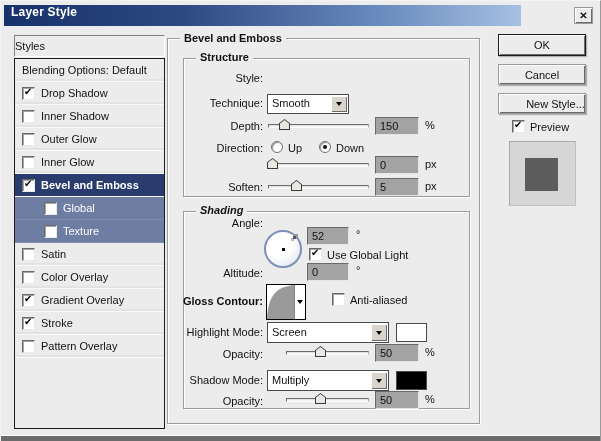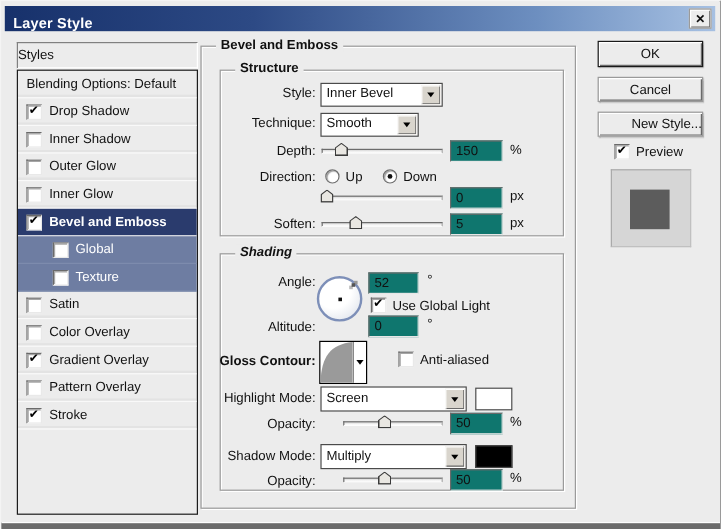--- a/index.html
+++ b/index.html
@@ -7,23 +7,23 @@
   body { font-family:"Liberation Sans", sans-serif; }
 
   .window {
     position:relative; width:601px; height:441px;
     background:#ececec;
     border-left:1px solid #f4f4f4; border-top:1px solid #f4f4f4;
     border-right:1px solid #9a9a9a;
     overflow:hidden;
   }
   .titlebar {
-    position:absolute; left:3px; top:4px; width:592px; height:21px;
+    position:absolute; left:3px; top:4px; width:517px; height:21px;
     background:linear-gradient(90deg,#17316b 0%,#2d4a85 35%,#6d8fc0 75%,#a6c0e2 100%);
-    display:flex; align-items:flex-end;
+    display:flex; align-items:flex-start;
   }
   .title-text { color:#fff; font-weight:bold; font-size:12px; padding-left:7px; letter-spacing:.2px; }
   .close-btn {
     position:absolute; left:573px; top:6px; width:19px; height:17px;
     background:#ececec; border:1px solid #9a9a9a;
     box-shadow: inset 1px 1px 0 #ffffff, inset -1px -1px 0 #6a6a6a;
     font-size:10px; font-weight:bold; color:#111;
     display:flex; align-items:center; justify-content:center; cursor:default;
   }
   .bottom-edge { position:absolute; left:0; top:434px; width:601px; height:7px; background:#6b6b6b; border-top:1px solid #fdfdfd; }
@@ -65,21 +65,21 @@
   .lbl { position:absolute; left:168px; width:94px; text-align:right; font-size:11px; color:#111; white-space:nowrap; }
   .txt { position:absolute; font-size:11px; color:#111; white-space:nowrap; }
 
   .combo { position:absolute; height:20px; background:#fff; border:1px solid #4a4a4a; }
   .combo .combo-value { position:absolute; left:4px; top:2px; font-size:11px; color:#111; white-space:nowrap; }
   .combo .arrow-btn { position:absolute; right:1px; top:1px; bottom:1px; width:16px; background:#d9d5cd;
                       box-shadow: inset 1px 1px 0 #ffffff, inset -1px -1px 0 #6a6a6a;
                       display:flex; align-items:center; justify-content:center; }
   .tri { width:0; height:0; border-left:3px solid transparent; border-right:3px solid transparent; border-top:4px solid #000; }
 
-  .field { position:absolute; width:44px; height:18px; background:#0f766e;
+  .field { position:absolute; width:44px; height:18px; background:#a3a3a3;
            border:1px solid; border-color:#6a6a6a #e6e6e6 #e6e6e6 #6a6a6a;
            font-family:"Liberation Sans",sans-serif; font-size:11px; color:#111; padding-left:4px; }
 
   .track { position:absolute; height:4px; background:linear-gradient(#d8d8d8,#ffffff); border:1px solid #6c6c6c; border-bottom-color:#fdfdfd; border-right-color:#aaa; }
   .thumb { position:absolute; width:11px; height:11px; }
   .thumb .t-outer { position:absolute; inset:0; background:#3a3a3a; clip-path:polygon(50% 0,100% 38%,100% 100%,0 100%,0 38%); }
   .thumb .t-inner { position:absolute; inset:1px; background:#e9e7e2; clip-path:polygon(50% 0,100% 38%,100% 100%,0 100%,0 38%); }
 
   .dial { position:absolute; left:263px; top:229px; width:38px; height:38px; border-radius:50%;
           border:2px solid #7d8fb8; background:radial-gradient(circle at 35% 30%, #ffffff 45%, #e3e7ee 85%, #ccd2dd); }
@@ -156,42 +156,36 @@
       </div>
       <div class="srow">
         <span class="checkbox"></span>
         <span class="slabel">Color Overlay</span>
       </div>
       <div class="srow">
         <span class="checkbox checked"></span>
         <span class="slabel">Gradient Overlay</span>
       </div>
       <div class="srow">
-        <span class="checkbox"></span>
-        <span class="slabel">Pattern Overlay</span>
-      </div>
-      <div class="srow">
         <span class="checkbox checked"></span>
         <span class="slabel">Stroke</span>
       </div>
+      <div class="srow">
+        <span class="checkbox"></span>
+        <span class="slabel">Pattern Overlay</span>
+      </div>
     </div>
 
   <div class="group" style="left:166px;top:37px;width:313px;height:386px;"></div>
   <div class="group-title" style="left:179px;top:31px;">Bevel and Emboss</div>
 
   <div class="group" style="left:182px;top:57px;width:287px;height:139px;"></div>
   <div class="group-title" style="left:195px;top:50px;">Structure</div>
 
   <div class="lbl" style="top:71px;">Style:</div>
-  <div class="combo" style="left:266px;top:68px;width:102px;">
-    <span class="combo-value">Inner Bevel</span>
-    <span class="arrow-btn">
-        <span class="tri"></span>
-      </span>
-  </div>
 
   <div class="lbl" style="top:96px;">Technique:</div>
   <div class="combo" style="left:266px;top:93px;width:82px;">
     <span class="combo-value">Smooth</span>
     <span class="arrow-btn">
         <span class="tri"></span>
       </span>
   </div>
 
   <div class="lbl" style="top:119px;">Depth:</div>
@@ -222,21 +216,21 @@
   <div class="thumb" style="left:290px;top:179px;">
       <span class="t-outer"></span>
       <span class="t-inner"></span>
     </div>
   <input class="field" style="left: 374px; top: 177px;" value="5">
   <div class="txt" style="left:424px;top:179px;">px</div>
 
   <div class="group" style="left:182px;top:210px;width:287px;height:198px;"></div>
   <div class="group-title" style="left:195px;top:203px;font-style:italic;">Shading</div>
 
-  <div class="lbl" style="top:228px;">Angle:</div>
+  <div class="lbl" style="top:216px;">Angle:</div>
   <div class="dial"></div>
   <div class="dial-center"></div>
   <div class="dial-marker"></div>
   <input class="field" style="left: 306px; top: 226px; width: 42px;" value="52">
   <div class="txt" style="left:355px;top:227px;">°</div>
 
   <span class="checkbox checked" style="position:absolute;left:308px;top:247px;"></span>
   <div class="txt" style="left:326px;top:248px;">Use Global Light</div>
 
   <div class="lbl" style="top:266px;">Altitude:</div>

